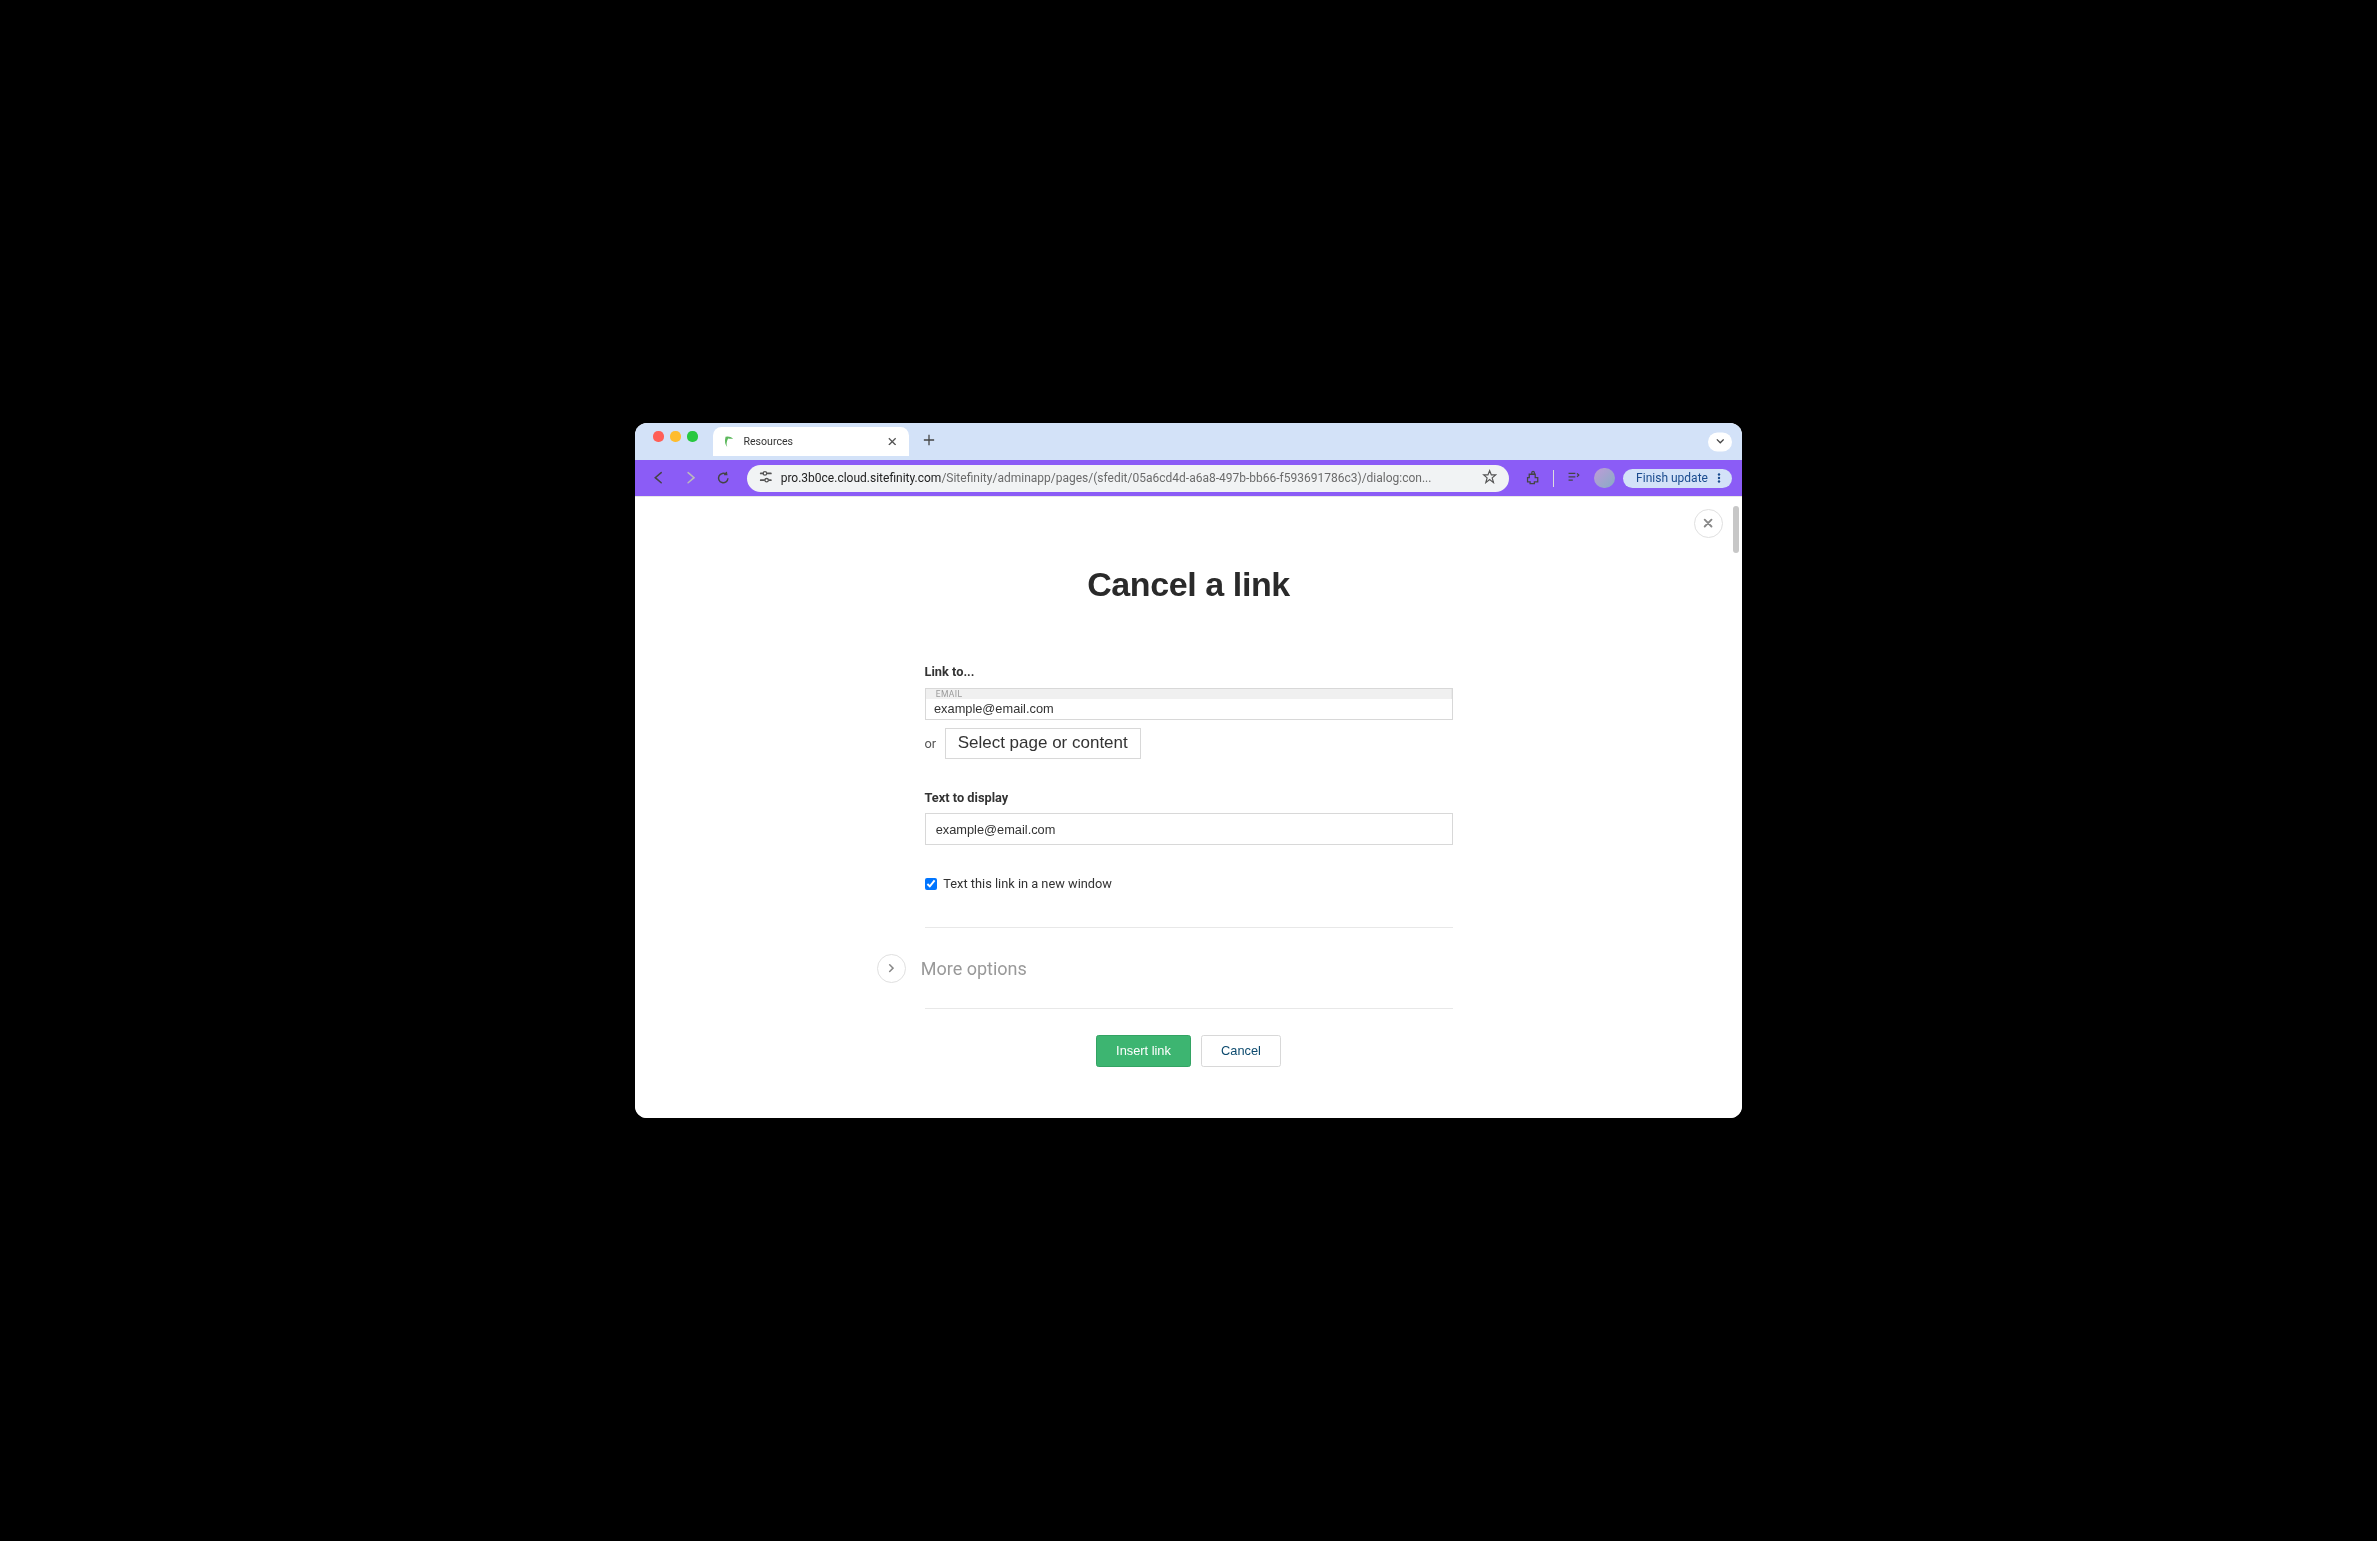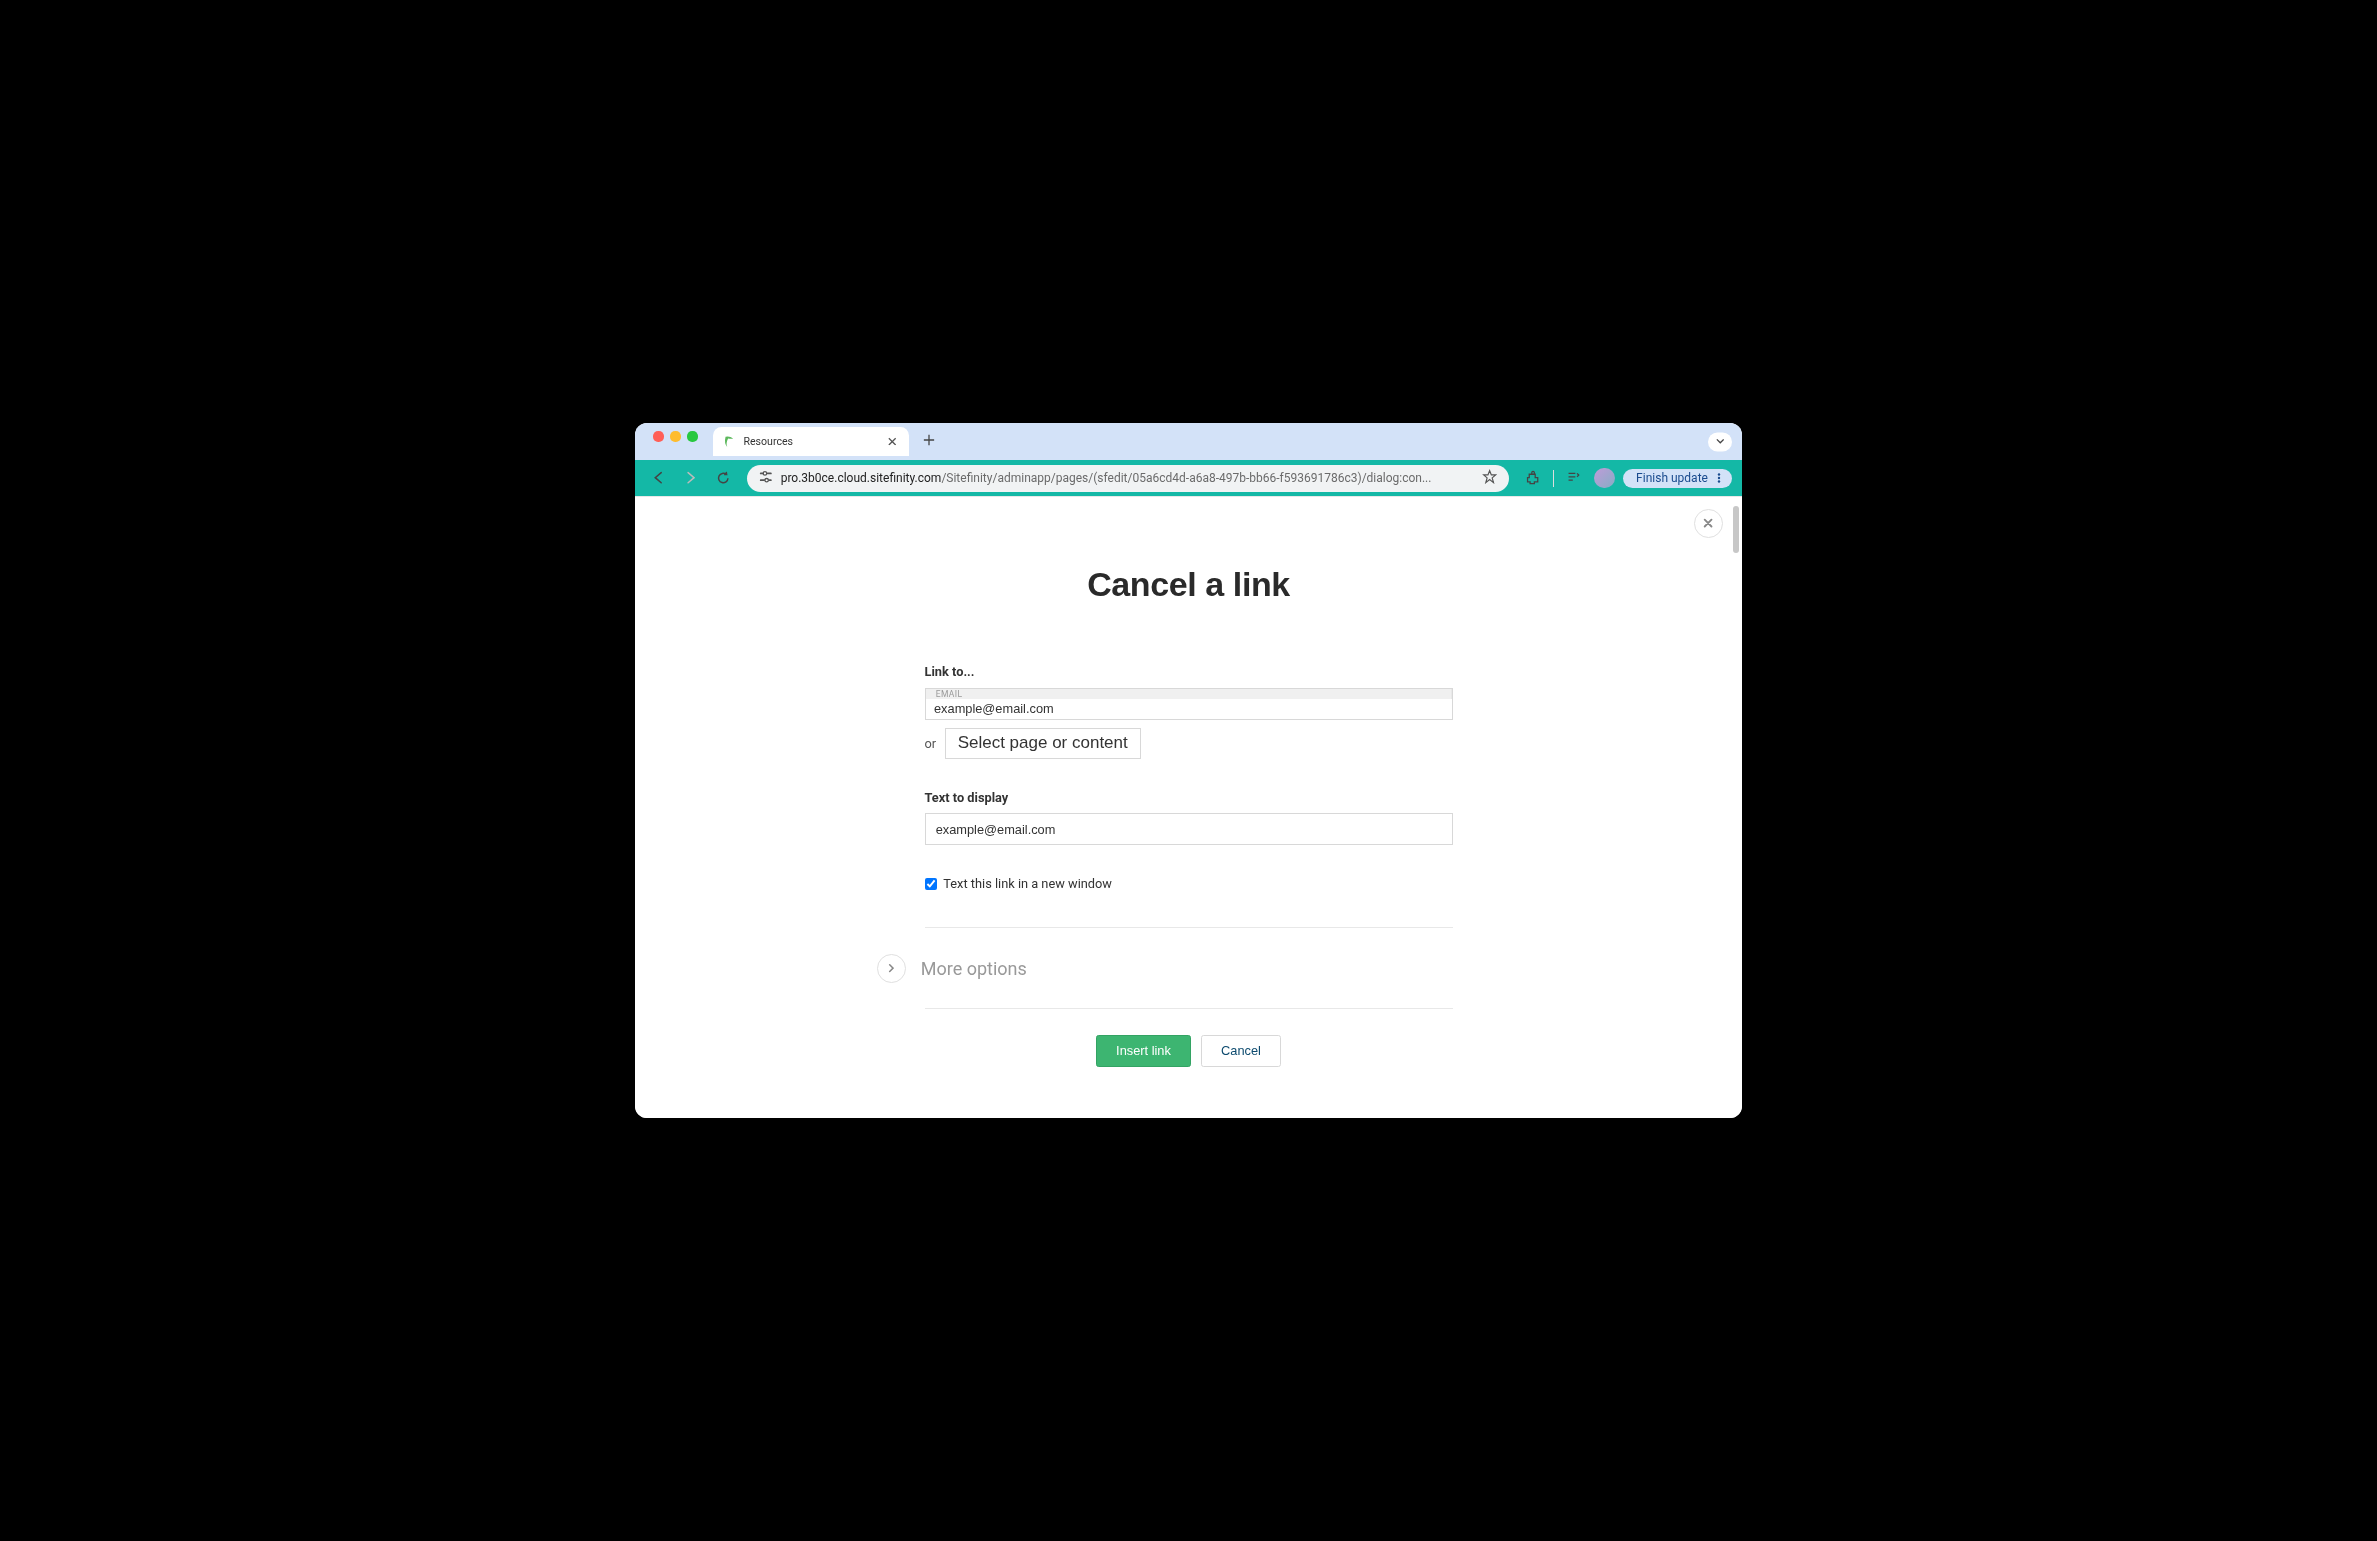--- a/index.html
+++ b/index.html
@@ -115,21 +115,21 @@
       background: #fff;
       border-radius: 9.4px;
       display: flex;
       align-items: center;
       justify-content: center;
       cursor: pointer;
     }
 
     
     .address-bar {
-      background: #14b8a6;
+      background: #8b5cf6;
       height: 37px;
       display: flex;
       align-items: center;
       padding: 0 10.2px;
       gap: 5.1px;
       border-bottom: 0.9px solid #e8e8e8;
     }
 
     .nav-btn {
       width: 27px;

